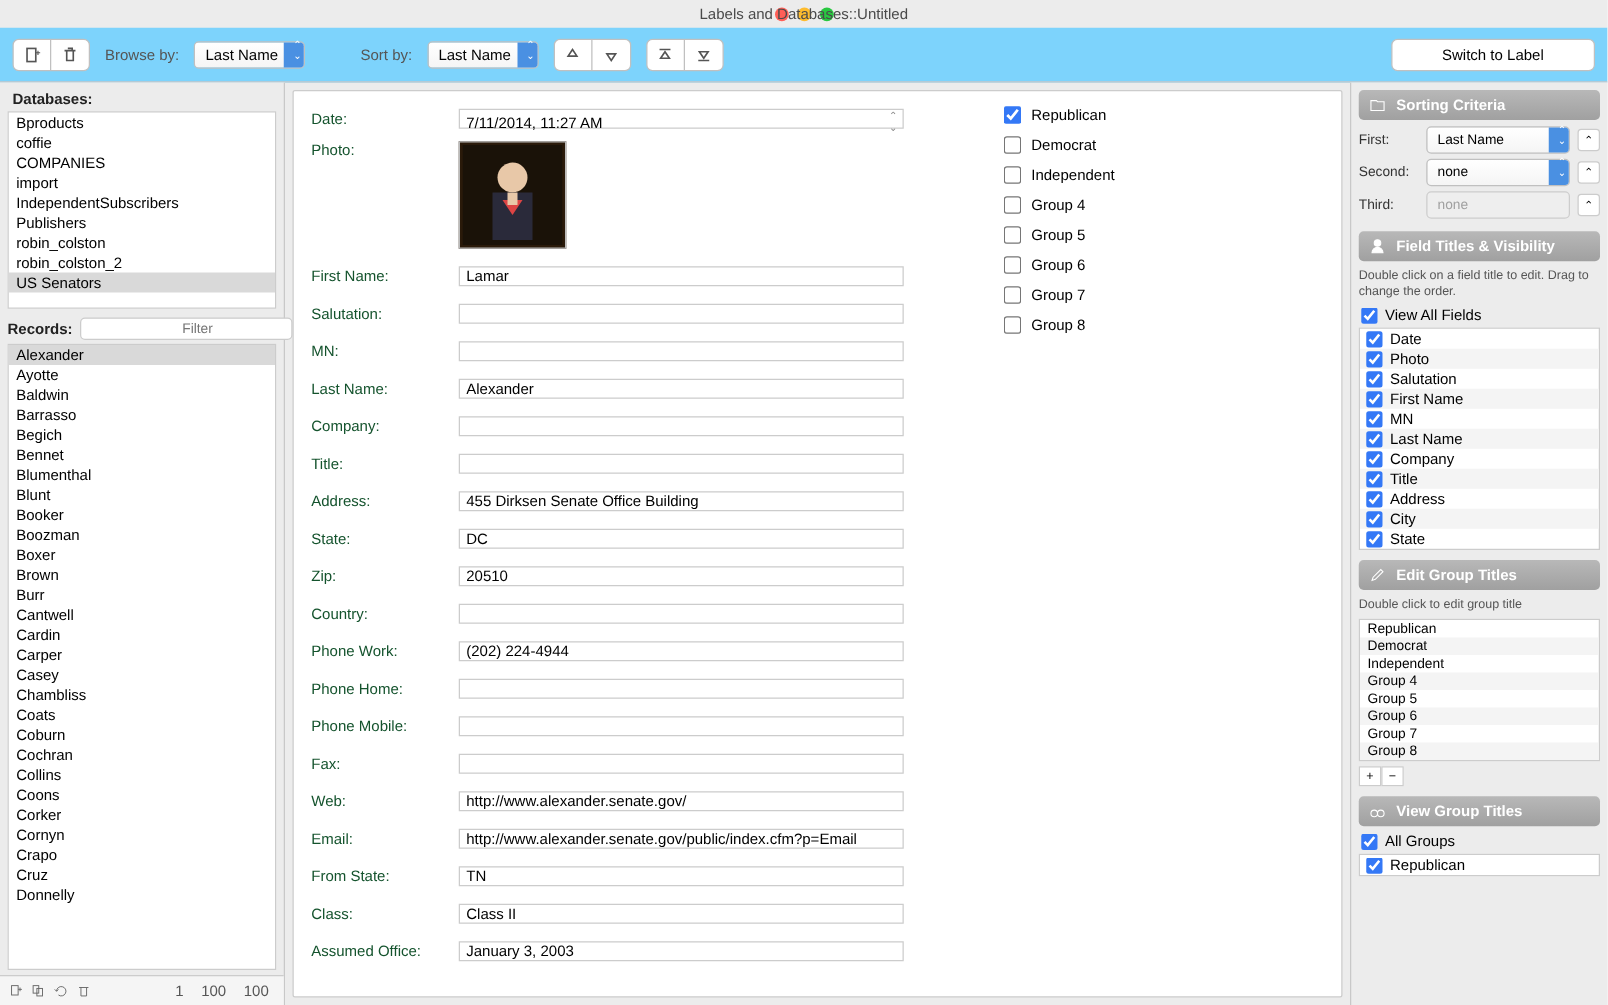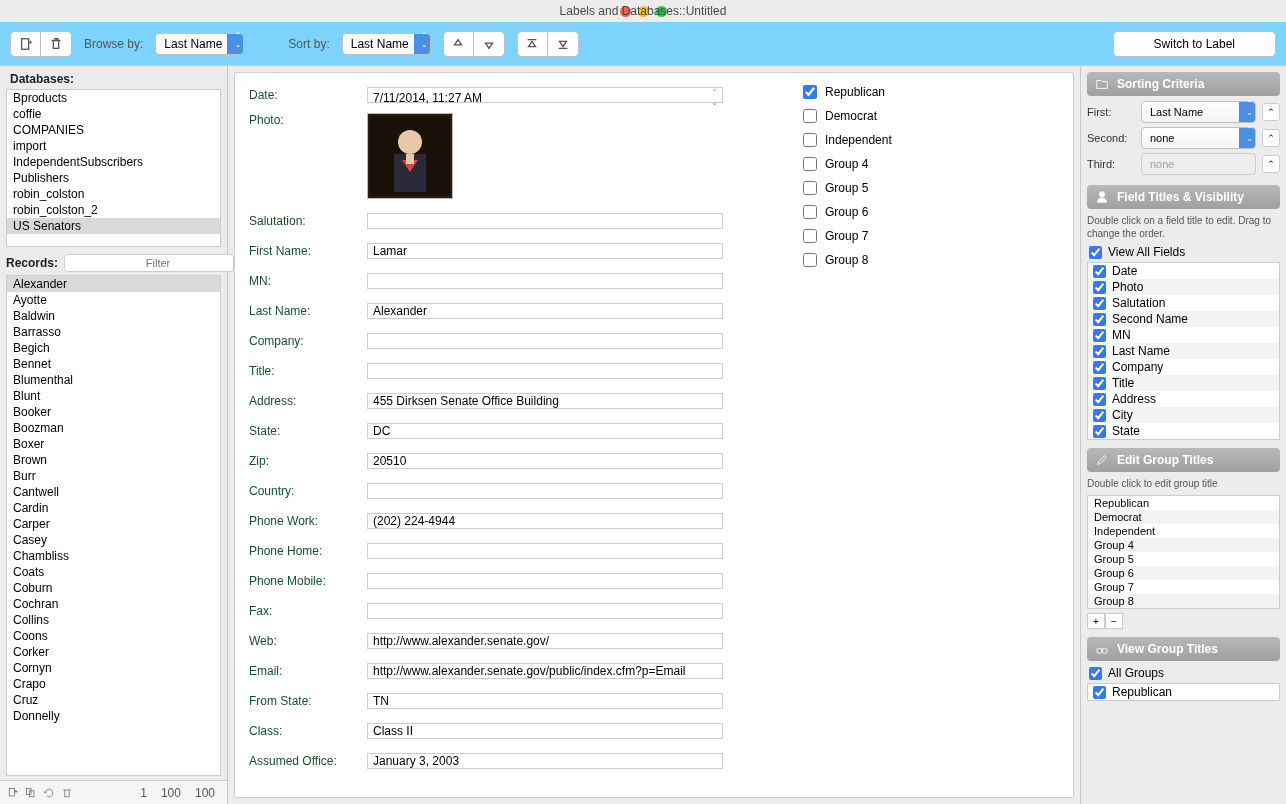--- a/index.html
+++ b/index.html
@@ -220,26 +220,26 @@
           <svg viewBox="0 0 80 80">
               <rect width="80" height="80" fill="#1a1208"></rect>
               <circle cx="40" cy="26" r="12" fill="#e8c8a8"></circle>
               <rect x="24" y="38" width="32" height="38" fill="#2a2a3a"></rect>
               <path d="M32 44 L40 56 L48 44" fill="#d44"></path>
               <rect x="36" y="38" width="8" height="10" fill="#e8c8a8"></rect>
             </svg>
         </div>
       </div>
       <div class="form-row">
-          <span class="form-label">Salutation:</span>
-          <input class="form-input" value="" style="">
-        </div>
-      <div class="form-row">
           <span class="form-label">First Name:</span>
           <input class="form-input" value="Lamar" style="">
+        </div>
+      <div class="form-row">
+          <span class="form-label">Salutation:</span>
+          <input class="form-input" value="" style="">
         </div>
       <div class="form-row">
           <span class="form-label">MN:</span>
           <input class="form-input" value="" style="">
         </div>
       <div class="form-row">
           <span class="form-label">Last Name:</span>
           <input class="form-input" value="Alexander" style="">
         </div>
       <div class="form-row">
@@ -383,21 +383,21 @@
         <div class="field-row">
           <input type="checkbox" checked="" style="">
           <span>Photo</span>
         </div>
         <div class="field-row">
           <input type="checkbox" checked="" style="">
           <span>Salutation</span>
         </div>
         <div class="field-row">
           <input type="checkbox" checked="" style="">
-          <span>Second Name</span>
+          <span>First Name</span>
         </div>
         <div class="field-row">
           <input type="checkbox" checked="" style="">
           <span>MN</span>
         </div>
         <div class="field-row">
           <input type="checkbox" checked="" style="">
           <span>Last Name</span>
         </div>
         <div class="field-row">

